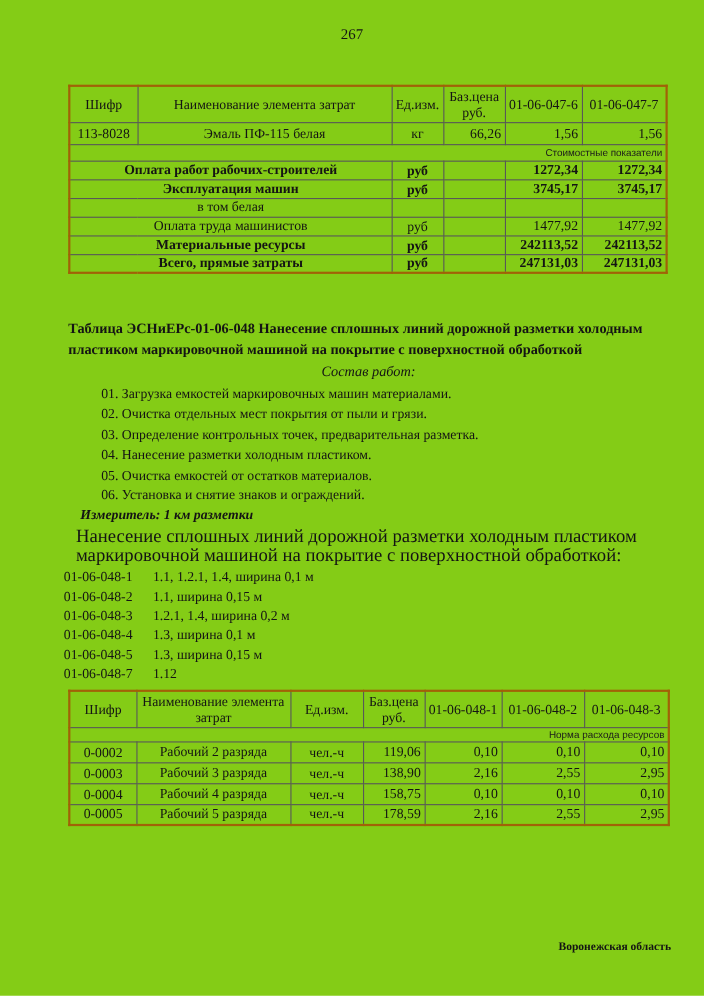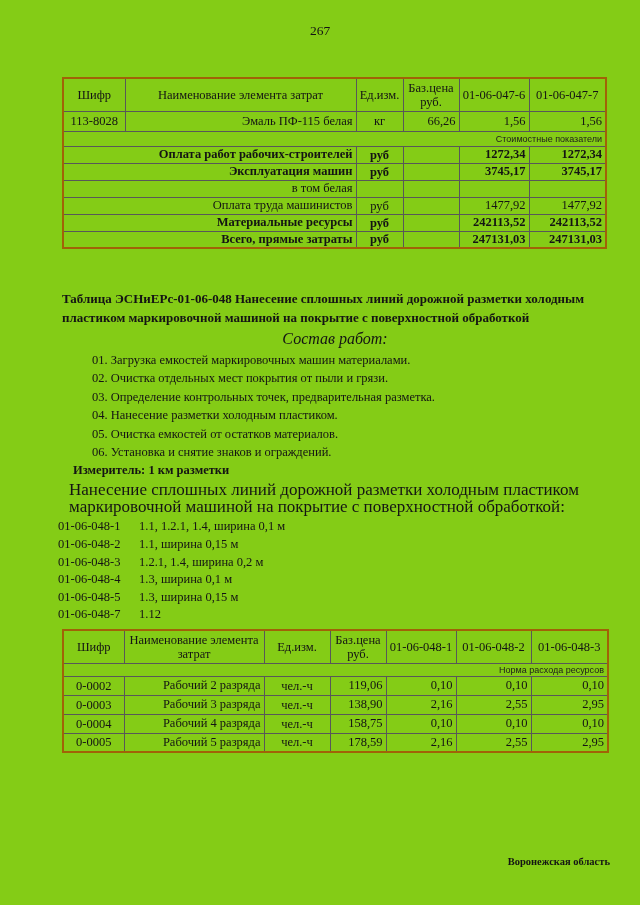--- a/index.html
+++ b/index.html
@@ -6,37 +6,37 @@
   .page{
     width:640px;height:905px;background:#84cc16;position:relative;overflow:hidden;
     font-family:"Liberation Serif",serif;color:#141414;
   }
   .pageno{padding-top:23px;text-align:center;font-size:13.5px;height:16px;}
 
   table{border-collapse:collapse;table-layout:fixed;}
   .tbl{border:2px solid #a16207;font-size:12.5px;margin-left:62px;}
   .tbl td{border:1px solid #585858;padding:0 3px;overflow:hidden;white-space:normal;}
   .hc{text-align:center;vertical-align:middle;line-height:1.12;}
-  .left{text-align:right;padding-left:4px;}
+  .left{text-align:center;padding-left:4px;}
   .num{text-align:right;padding-right:7px;}
   .basnum{text-align:right;padding-right:5px;}
   .b{font-weight:bold;}
   .lbl-small{
     font-family:"Liberation Sans",sans-serif;font-size:9px;color:#1c1c1c;
     text-align:right;padding-right:10px;vertical-align:middle;
   }
   .h33{height:33px;} .h20{height:20px;} .h15{height:15px;} .h17{height:17px;}
   .h13{height:13px;} .h19{height:19px;}
 
   .title{
     margin:40px 0 0 62px;width:546px;font-weight:bold;font-size:13px;line-height:19px;
   }
-  .sostav{margin:3px 0 0 62px;width:546px;text-align:center;font-style:italic;font-size:16px;}
+  .sostav{margin:3px 0 0 62px;width:546px;text-align:center;font-style:italic;font-size:13px;}
   .works{margin:3px 0 0 92px;font-size:12.5px;line-height:18.4px;}
-  .izmeritel{margin:1px 0 0 73px;font-weight:bold;font-size:12.5px;line-height:17px;}
+  .izmeritel{margin:1px 0 0 73px;font-weight:bold;font-size:12.5px;line-height:17px;font-style:italic;}
   .para{margin:2px 0 0 69px;width:515px;font-size:17px;line-height:17px;}
   .variants{margin:3px 0 0 58px;font-size:12.5px;line-height:17.6px;}
   .variants .code{display:inline-block;width:81px;}
   .tbl2{margin-top:5px;}
   .footer{
     position:absolute;top:856px;right:30px;font-size:10.5px;font-weight:bold;
     font-family:"Liberation Serif",serif;
   }
 </style>
 </head>

